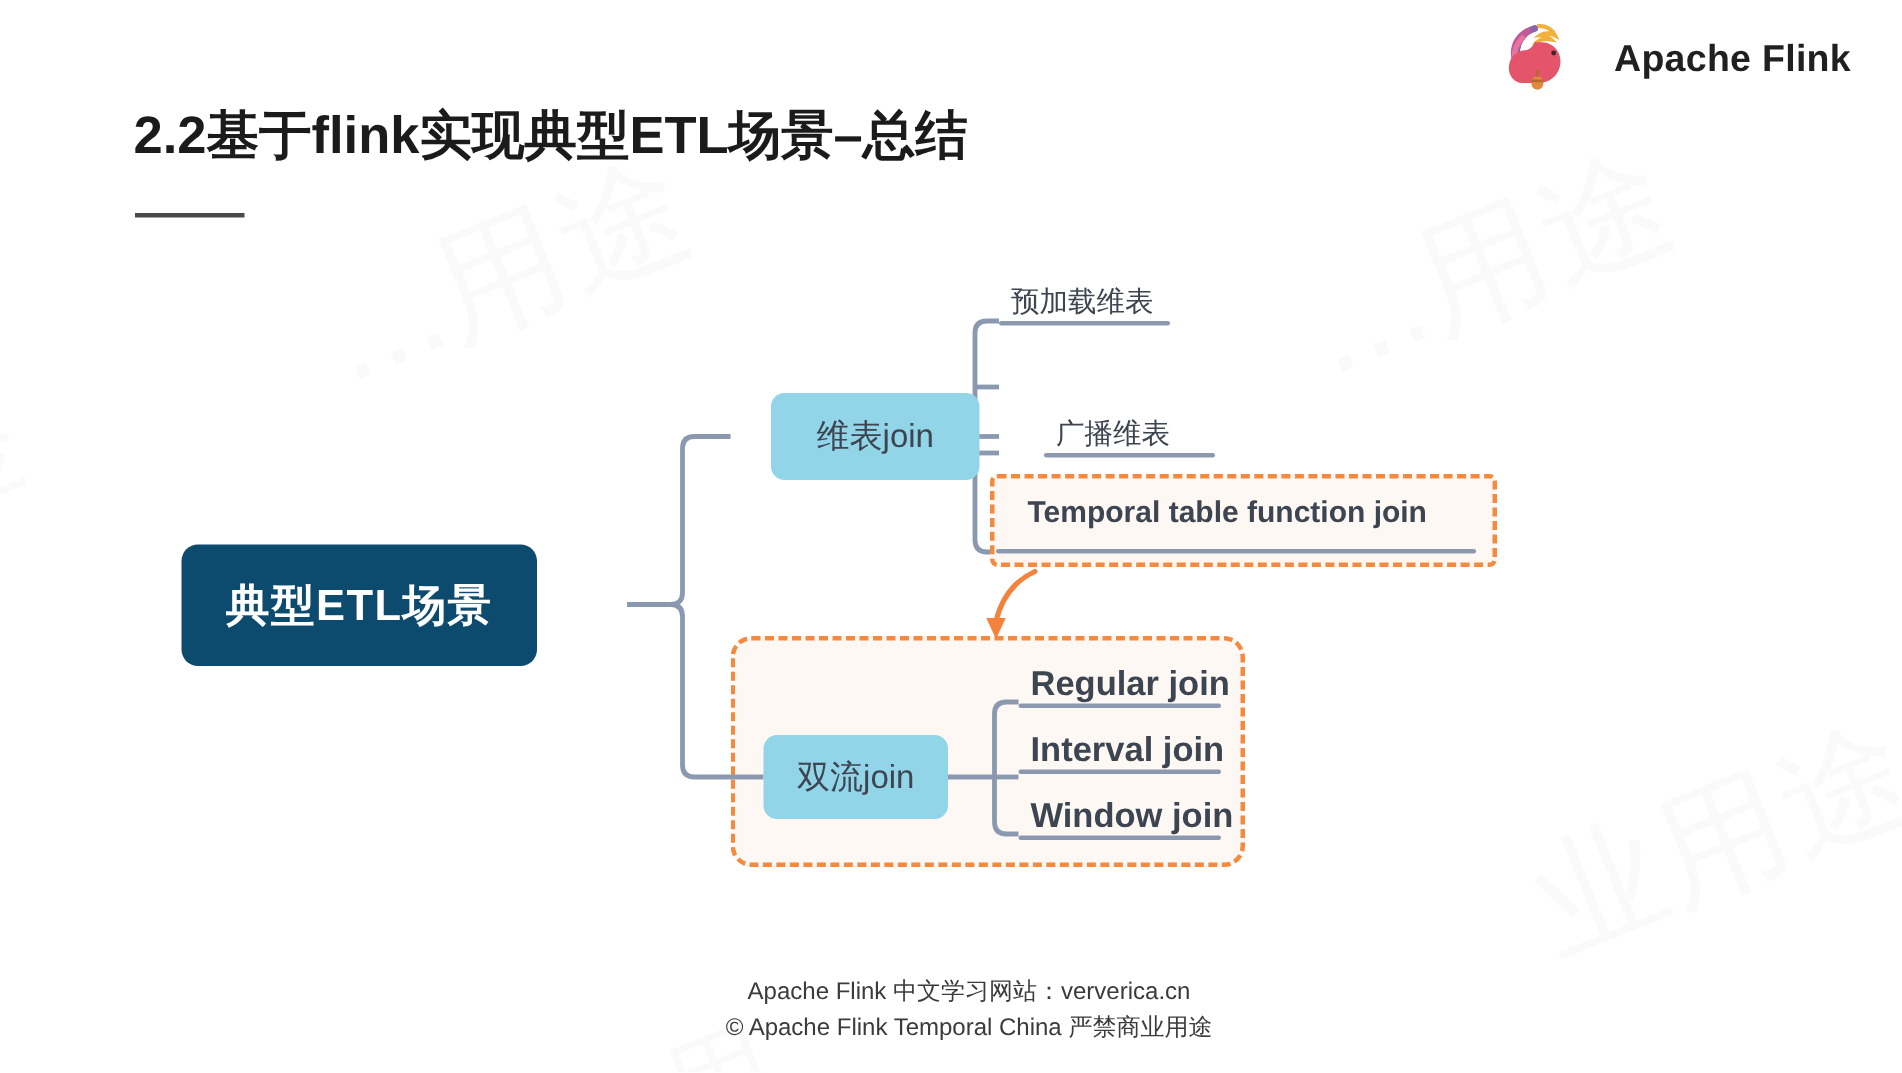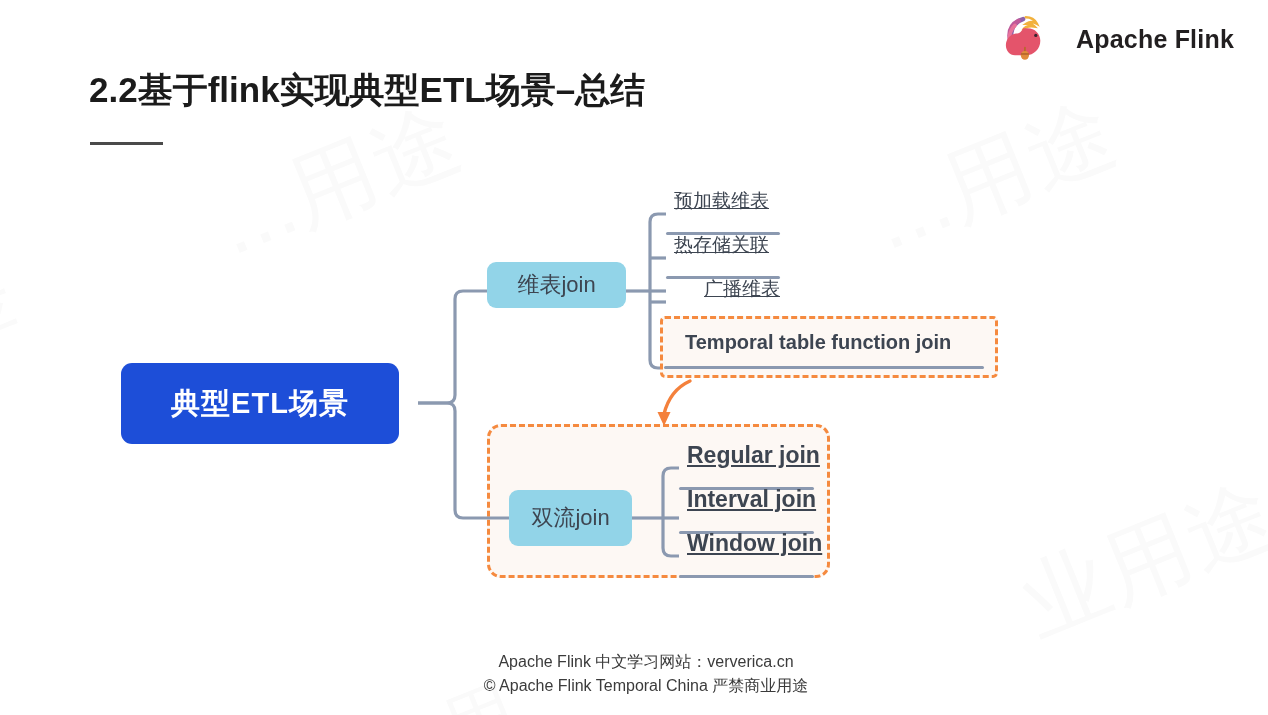--- a/index.html
+++ b/index.html
@@ -76,48 +76,47 @@
   
   .node {
     position: absolute;
     display: flex;
     align-items: center;
     justify-content: center;
     box-sizing: border-box;
   }
   .node-root {
     left: 121px; top: 363px;
-    width: 278px; height: 81px;
-    background: #1d4ed8;
+    width: 237px; height: 81px;
+    background: #0c4a6e;
     border-radius: 11px;
     color: #ffffff;
     font-size: 29px;
     font-weight: bold;
     letter-spacing: 1px;
   }
   .node-cyan {
     background: #92d4e8;
     border-radius: 9px;
     color: #3d4551;
     font-size: 22px;
     font-weight: 400;
   }
-  .node-wb   { left: 487px; top: 262px; width: 139px; height: 46px; }
+  .node-wb   { left: 514px; top: 262px; width: 139px; height: 58px; }
   .node-dual { left: 509px; top: 490px; width: 123px; height: 56px; text-align: center; }
 
   
   .leaf {
     position: absolute;
     color: #3d4551;
     white-space: nowrap;
   }
   .leaf .leaf-label {
     display: block;
-    padding: 0 6px 18px 8px;
-    text-decoration: underline;
+    padding: 0 6px 0 8px;
   }
   .leaf .leaf-rule {
     display: block;
     height: 3px;
     background: #8b99b0;
     border-radius: 2px;
   }
   .leaf-cn .leaf-label { font-size: 19px; font-weight: 500; }
   .leaf-en .leaf-label { font-size: 23px; font-weight: bold; }
 
@@ -247,24 +246,20 @@
   </div>
 
   <div class="node node-cyan node-wb">
     <span>维表join</span>
   </div>
 
   <div class="leaf leaf-cn leaf-a">
     <span class="leaf-label">预加载维表</span>
     <span class="leaf-rule"></span>
   </div>
-  <div class="leaf leaf-cn leaf-b">
-    <span class="leaf-label">热存储关联</span>
-    <span class="leaf-rule"></span>
-  </div>
   <div class="leaf leaf-cn leaf-c">
     <span class="leaf-label">广播维表</span>
     <span class="leaf-rule"></span>
   </div>
 
   <div class="temporal-box"></div>
   <div class="temporal-label">Temporal table function  join</div>
   <div class="temporal-rule"></div>
 
   <div class="node node-cyan node-dual">

